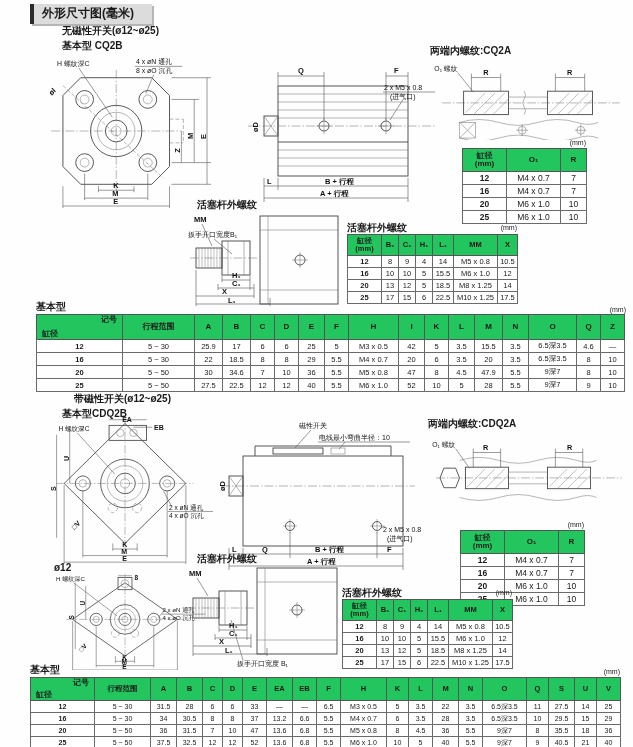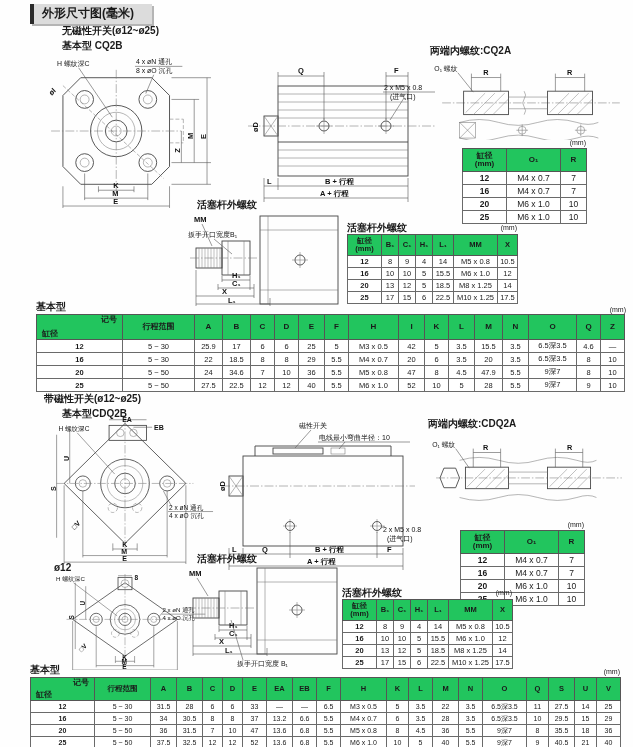--- a/index.html
+++ b/index.html
@@ -347,21 +347,21 @@
           <td>3.5</td>
           <td>20</td>
           <td>3.5</td>
           <td>6.5深3.5</td>
           <td>8</td>
           <td>10</td>
         </tr>
         <tr>
           <td class="rowhead">20</td>
           <td>5 ~ 50</td>
-          <td>24</td>
+          <td>30</td>
           <td>34.6</td>
           <td>7</td>
           <td>10</td>
           <td>36</td>
           <td>5.5</td>
           <td>M5 x 0.8</td>
           <td>47</td>
           <td>8</td>
           <td>4.5</td>
           <td>47.9</td>
@@ -385,21 +385,21 @@
           <td>5</td>
           <td>28</td>
           <td>5.5</td>
           <td>9深7</td>
           <td>9</td>
           <td>10</td>
         </tr>
       </tbody>
     </table>
 
-  <div class="abs sub" style="left:44px;top:392px;">带磁性开关(ø12~ø25)</div>
+  <div class="abs sub" style="left:74px;top:392px;">带磁性开关(ø12~ø25)</div>
   <div class="abs sub" style="left:62px;top:407px;">基本型CDQ2B</div>
 
   <svg class="abs" style="left:30px;top:416px;" width="190" height="148" viewBox="0 0 190 158">
     <path class="ln" d="M95 8 L160 72 L95 136 L30 72 Z"></path>
     <rect class="ln" x="78" y="10" width="40" height="16"></rect>
     <circle class="thin" cx="90" cy="18" r="4"></circle>
       <circle class="thin" cx="104" cy="18" r="4"></circle>
     <circle class="ln" cx="95" cy="72" r="26"></circle>
       <circle class="thin" cx="95" cy="72" r="19"></circle>
     <circle class="ln" cx="95" cy="72" r="11"></circle>

